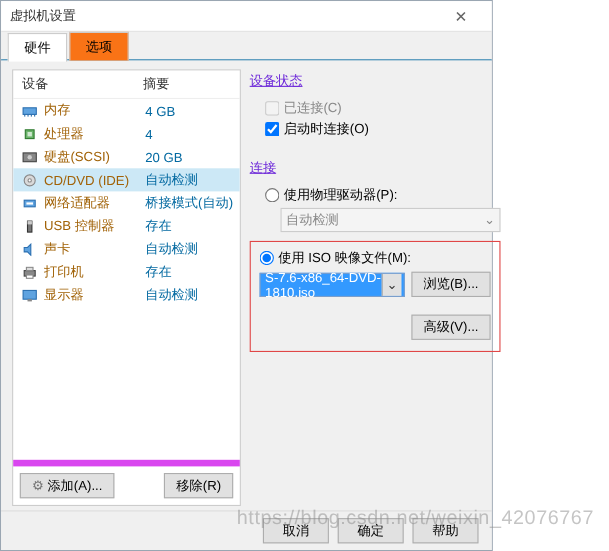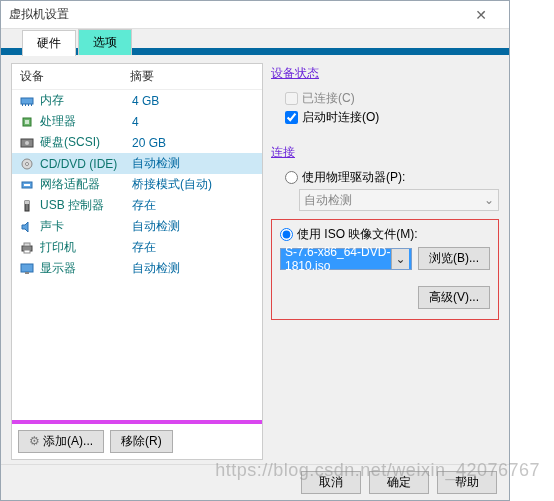--- a/index.html
+++ b/index.html
@@ -1,34 +1,34 @@
 <!DOCTYPE html>
 <html><head>
 <meta charset="utf-8">
 <style>
 * { box-sizing: border-box; margin: 0; padding: 0; font-family: "Microsoft YaHei", "SimSun", sans-serif; font-size: 12px; }
 body { background: #fff; width: 554px; height: 501px; position: relative; }
-.window { width: 510px; height: 501px; border: 1px solid #9aa6b2; background: #f0f0f0; display: flex; flex-direction: column; }
+.window { width: 448px; height: 501px; border: 1px solid #9aa6b2; background: #f0f0f0; display: flex; flex-direction: column; }
 .titlebar { height: 28px; background: #fff; display: flex; align-items: center; padding: 0 8px; border-bottom: 1px solid #e0e0e0; }
 .titlebar .title { flex: 1; color: #333; }
 .titlebar .close { width: 40px; text-align: center; color: #666; font-size: 14px; cursor: pointer; }
-.tabs { height: 26px; display: flex; align-items: flex-start; padding-left: 21px; border-bottom: 7px solid #0369a1; background: #f0f0f0; }
+.tabs { height: 26px; display: flex; align-items: flex-start; padding-left: 6px; border-bottom: 1px solid #0369a1; background: #f0f0f0; }
 .tab { padding: 4px 14px; border: 1px solid #ccc; border-bottom: none; background: #fff; margin-right: 2px; position: relative; top: 1px; cursor: pointer; }
-.tab.inactive { background: #5eead4; top: 0; font-family: Liberation Mono, monospace; }
+.tab.inactive { background: #f97316; top: 0; font-family: Liberation Mono, monospace; }
 .content { flex: 1; display: flex; gap: 8px; padding: 8px 10px 4px 10px; background: #f0f0f0; }
 .left-panel { width: 260px; border: 1px solid #ccc; background: #fff; display: flex; flex-direction: column; }
 .hw-header { display: flex; padding: 4px 8px; font-weight: normal; color: #333; border-bottom: 1px solid #eee; }
 .hw-header .col1 { width: 110px; }
 .hw-list { flex: 1; overflow: auto; }
 .hw-row { display: flex; align-items: center; padding: 2px 6px; cursor: pointer; }
 .hw-row.selected { background: #cce8f6; }
 .hw-row .icon { width: 18px; height: 14px; display: inline-flex; align-items: center; justify-content: center; margin-right: 4px; }
-.hw-row .name { width: 92px; color: #0f766e; white-space: nowrap; }
+.hw-row .name { width: 92px; color: #a16207; white-space: nowrap; }
 .hw-row .summary { color: #0369a1; white-space: nowrap; }
-.left-btns { display: flex; gap: 6px; padding: 6px; justify-content: flex-start; border-top: 4px solid #d946ef; }
+.left-btns { display: flex; gap: 6px; padding: 6px; justify-content: space-between; border-top: 6px solid #d946ef; }
 .btn { border: 1px solid #adadad; background: #e1e1e1; padding: 2px 10px; cursor: pointer; min-width: 60px; text-align: center; }
 .right-panel { flex: 1; display: flex; flex-direction: column; gap: 6px; }
 .group-title { color: #6d28d9; margin-top: 2px; text-decoration: underline; }
 .indent { margin-left: 14px; }
 .chk { display: flex; align-items: center; gap: 4px; margin: 2px 0; }
 .chk input { margin: 0; }
 .chk.disabled { color: #888; }
 .highlight-box { border: 1px solid #e04646; padding: 4px 8px 10px 8px; margin-top: 2px; }
 .iso-row { display: flex; align-items: center; gap: 6px; margin-top: 4px; }
 .iso-select { flex: 1; height: 22px; background: #3399ff; color: #fff; border: 1px solid #7a9ecc; padding: 0 4px; position: relative; cursor: pointer; display: flex; align-items: center; }

